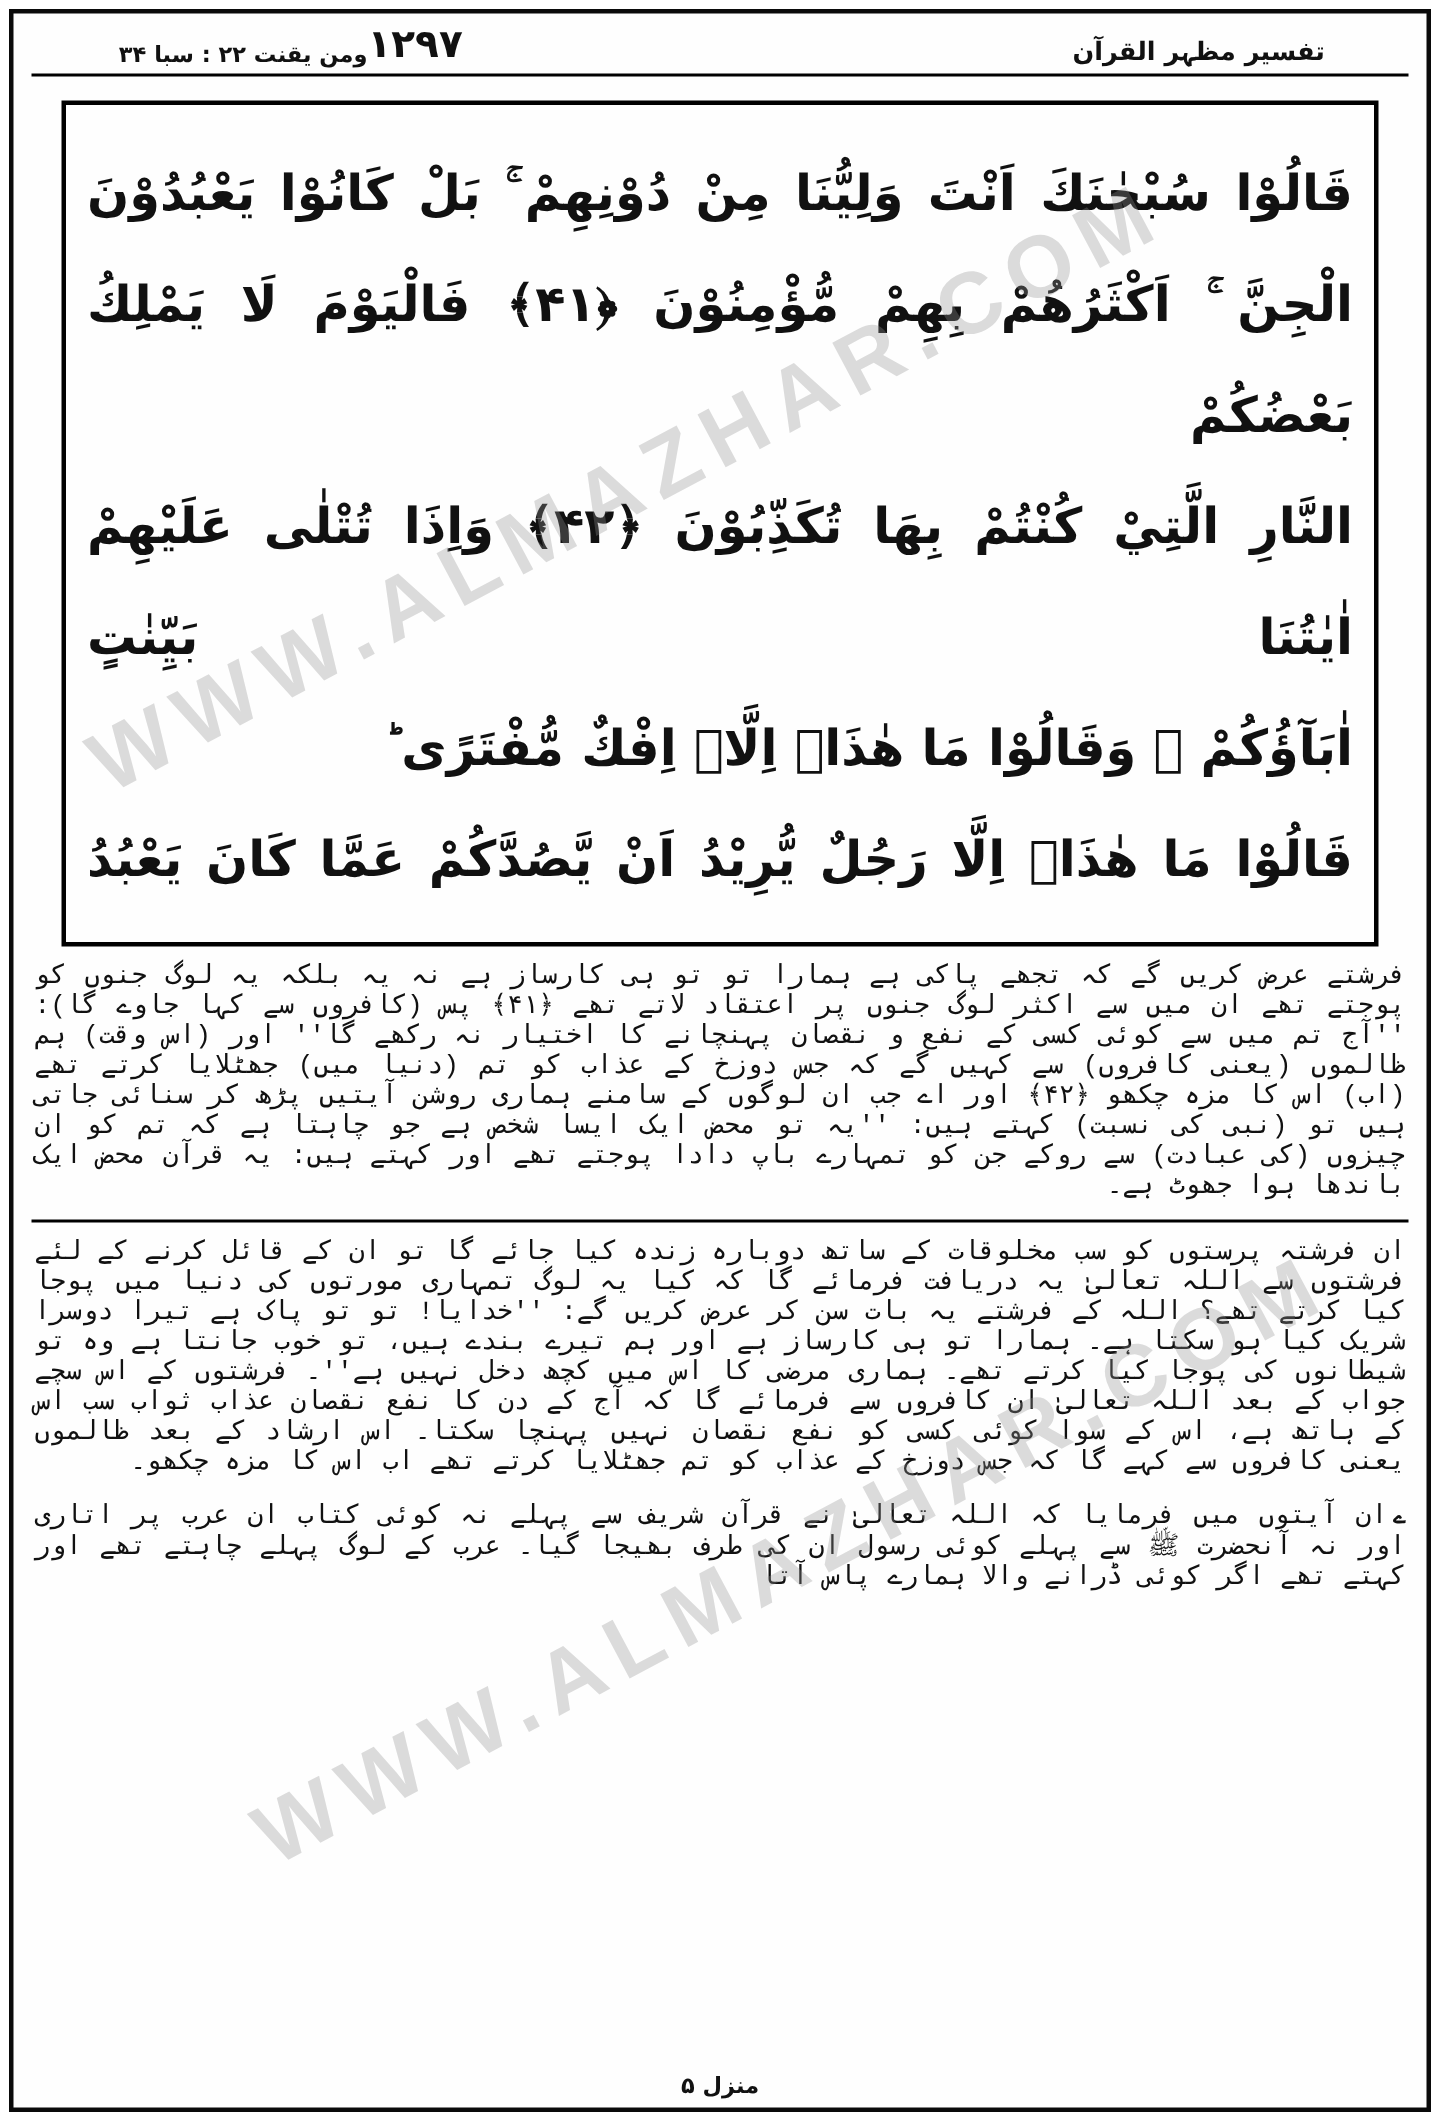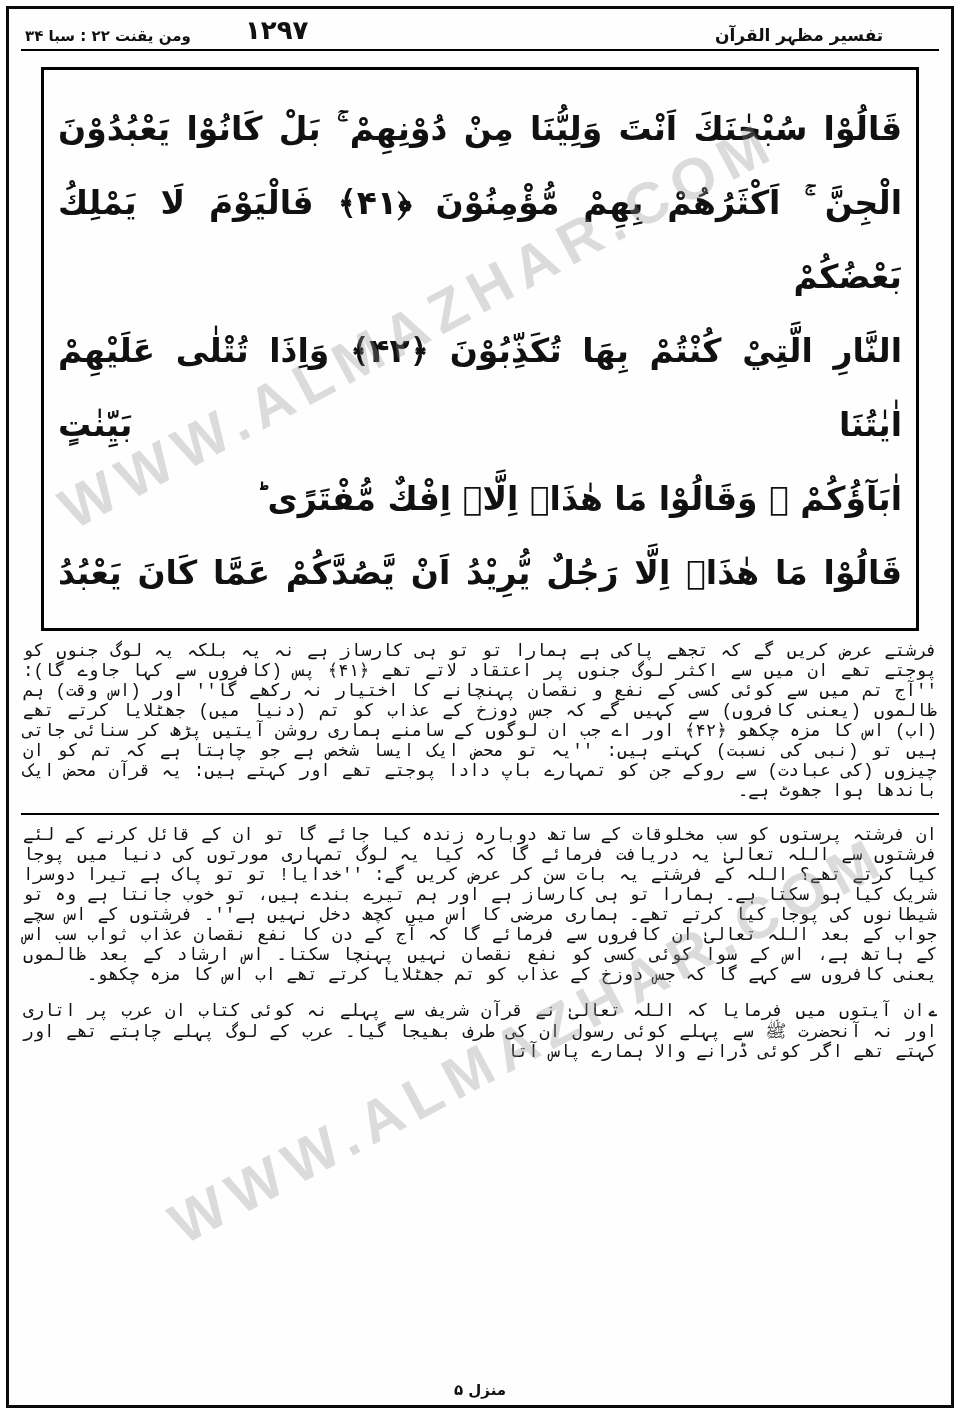--- a/index.html
+++ b/index.html
@@ -38,21 +38,21 @@
   .hdr-center {
     font-size: 26px;
     font-weight: bold;
     flex: 1;
     text-align: left;
   }
   .hdr-left {
     font-size: 15px;
     font-weight: bold;
     min-width: 220px;
-    text-align: left;
+    text-align: right;
   }
   
   .quran-box {
     margin: 16px 20px 10px;
     border: 3px solid #000;
     padding: 22px 14px 18px;
     position: relative;
     z-index: 1;
   }
   .quran-line {

